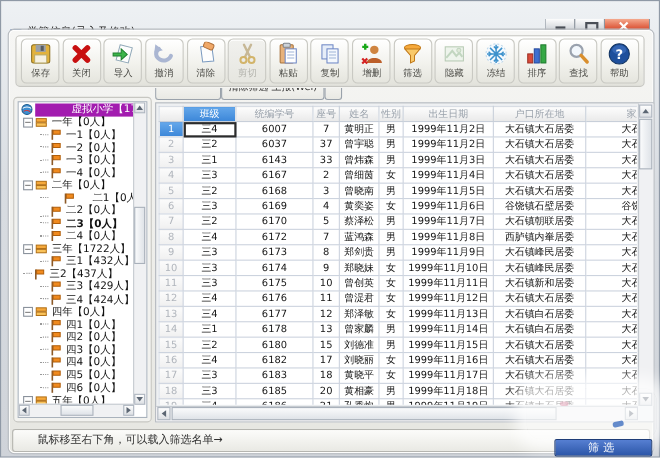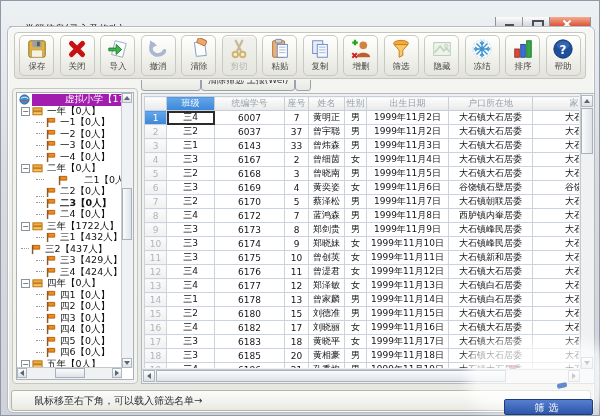--- a/index.html
+++ b/index.html
@@ -222,20 +222,29 @@
       </div>
       <div class="tbtn">
         <span class="ticon">
           <svg viewBox="0 0 24 24">
             <rect x="3" y="12" width="5" height="9" fill="#d94a3a" stroke="#9c2f22"></rect>
             <rect x="9.5" y="7" width="5" height="14" fill="#3e6fd0" stroke="#24489c"></rect>
             <rect x="16" y="3" width="5" height="18" fill="#35a845" stroke="#1d7a2c"></rect>
           </svg>
         </span>
         <span class="tlabel">排序</span>
+      </div>
+      <div class="tbtn">
+        <span class="ticon">
+          <svg viewBox="0 0 24 24">
+            <circle cx="10" cy="9" r="6" fill="#f2f7fc" stroke="#9aa2ae" stroke-width="2.2"></circle>
+            <path d="M14.5 13.5 L20.5 20" stroke="#d98f2e" stroke-width="3.4" stroke-linecap="round"></path>
+          </svg>
+        </span>
+        <span class="tlabel">查找</span>
       </div>
       <div class="tbtn">
         <span class="ticon">
           <svg viewBox="0 0 24 24">
             <circle cx="12" cy="12" r="10" fill="#1e4f9c" stroke="#123463"></circle>
             <ellipse cx="12" cy="8" rx="7" ry="4.5" fill="#4a7cc9" opacity="0.5"></ellipse>
             <text x="12" y="17" font-size="13" font-weight="bold" fill="#ffffff" text-anchor="middle">?</text>
           </svg>
         </span>
         <span class="tlabel">帮助</span>

